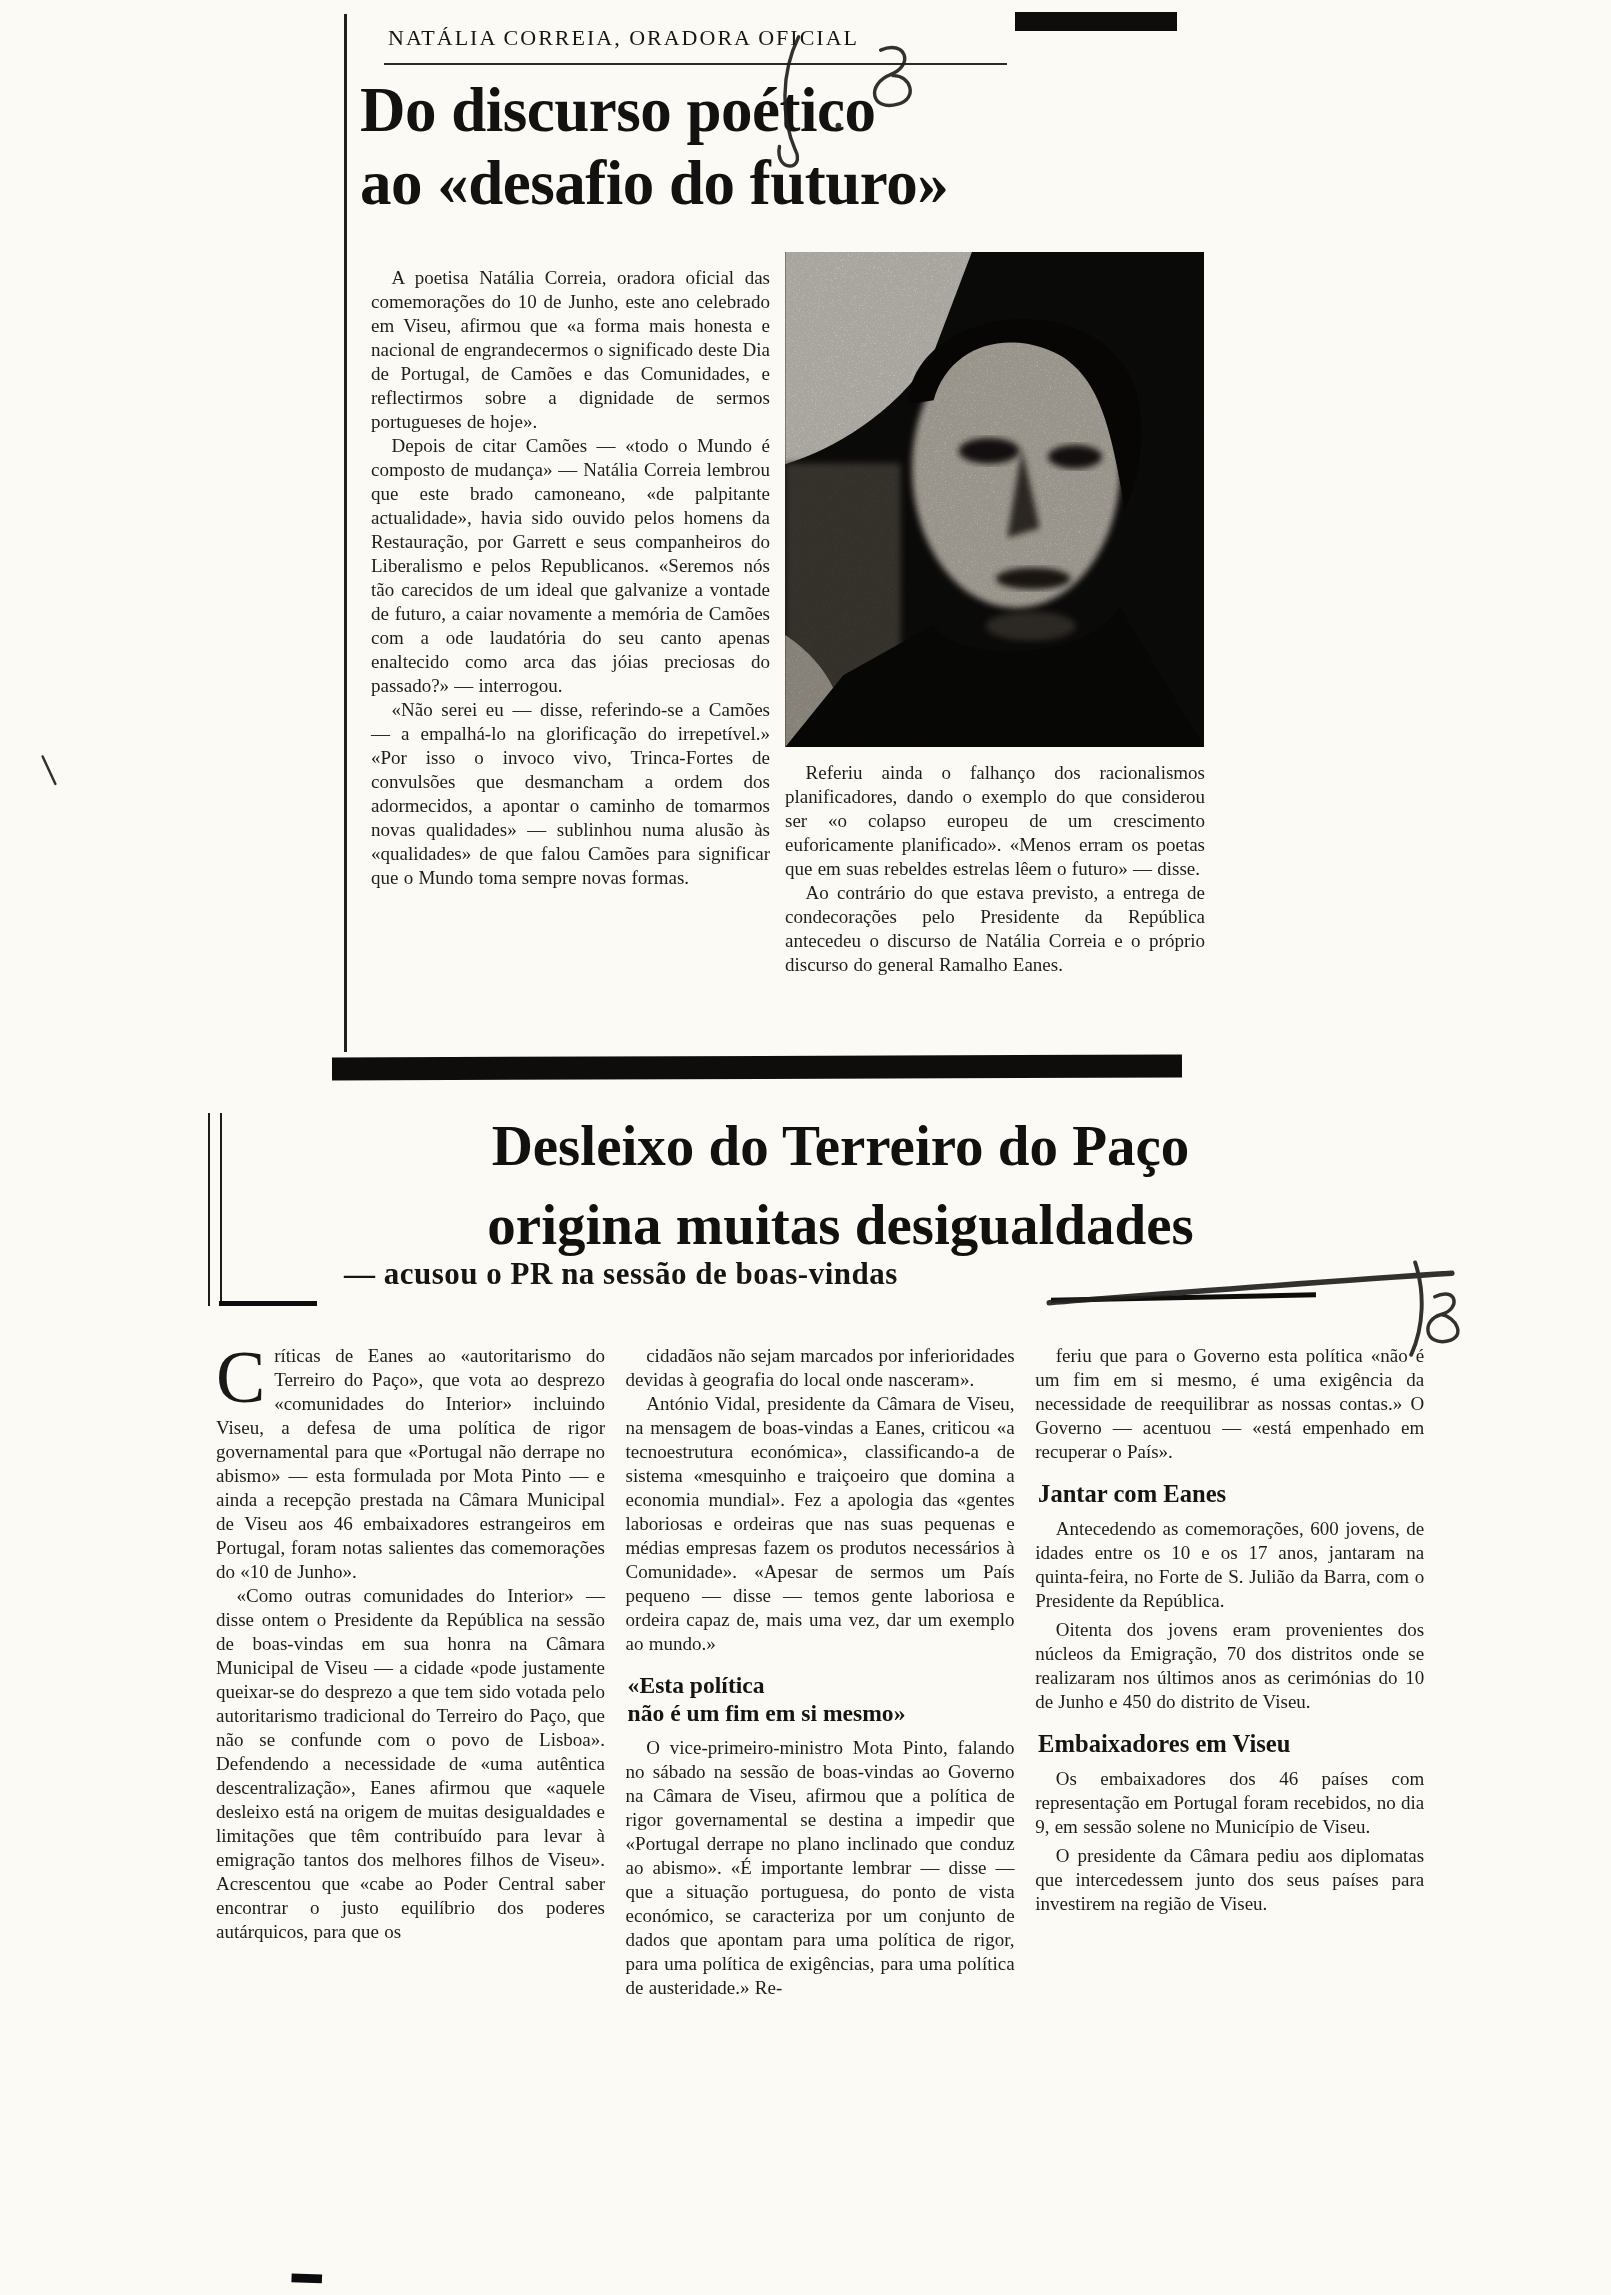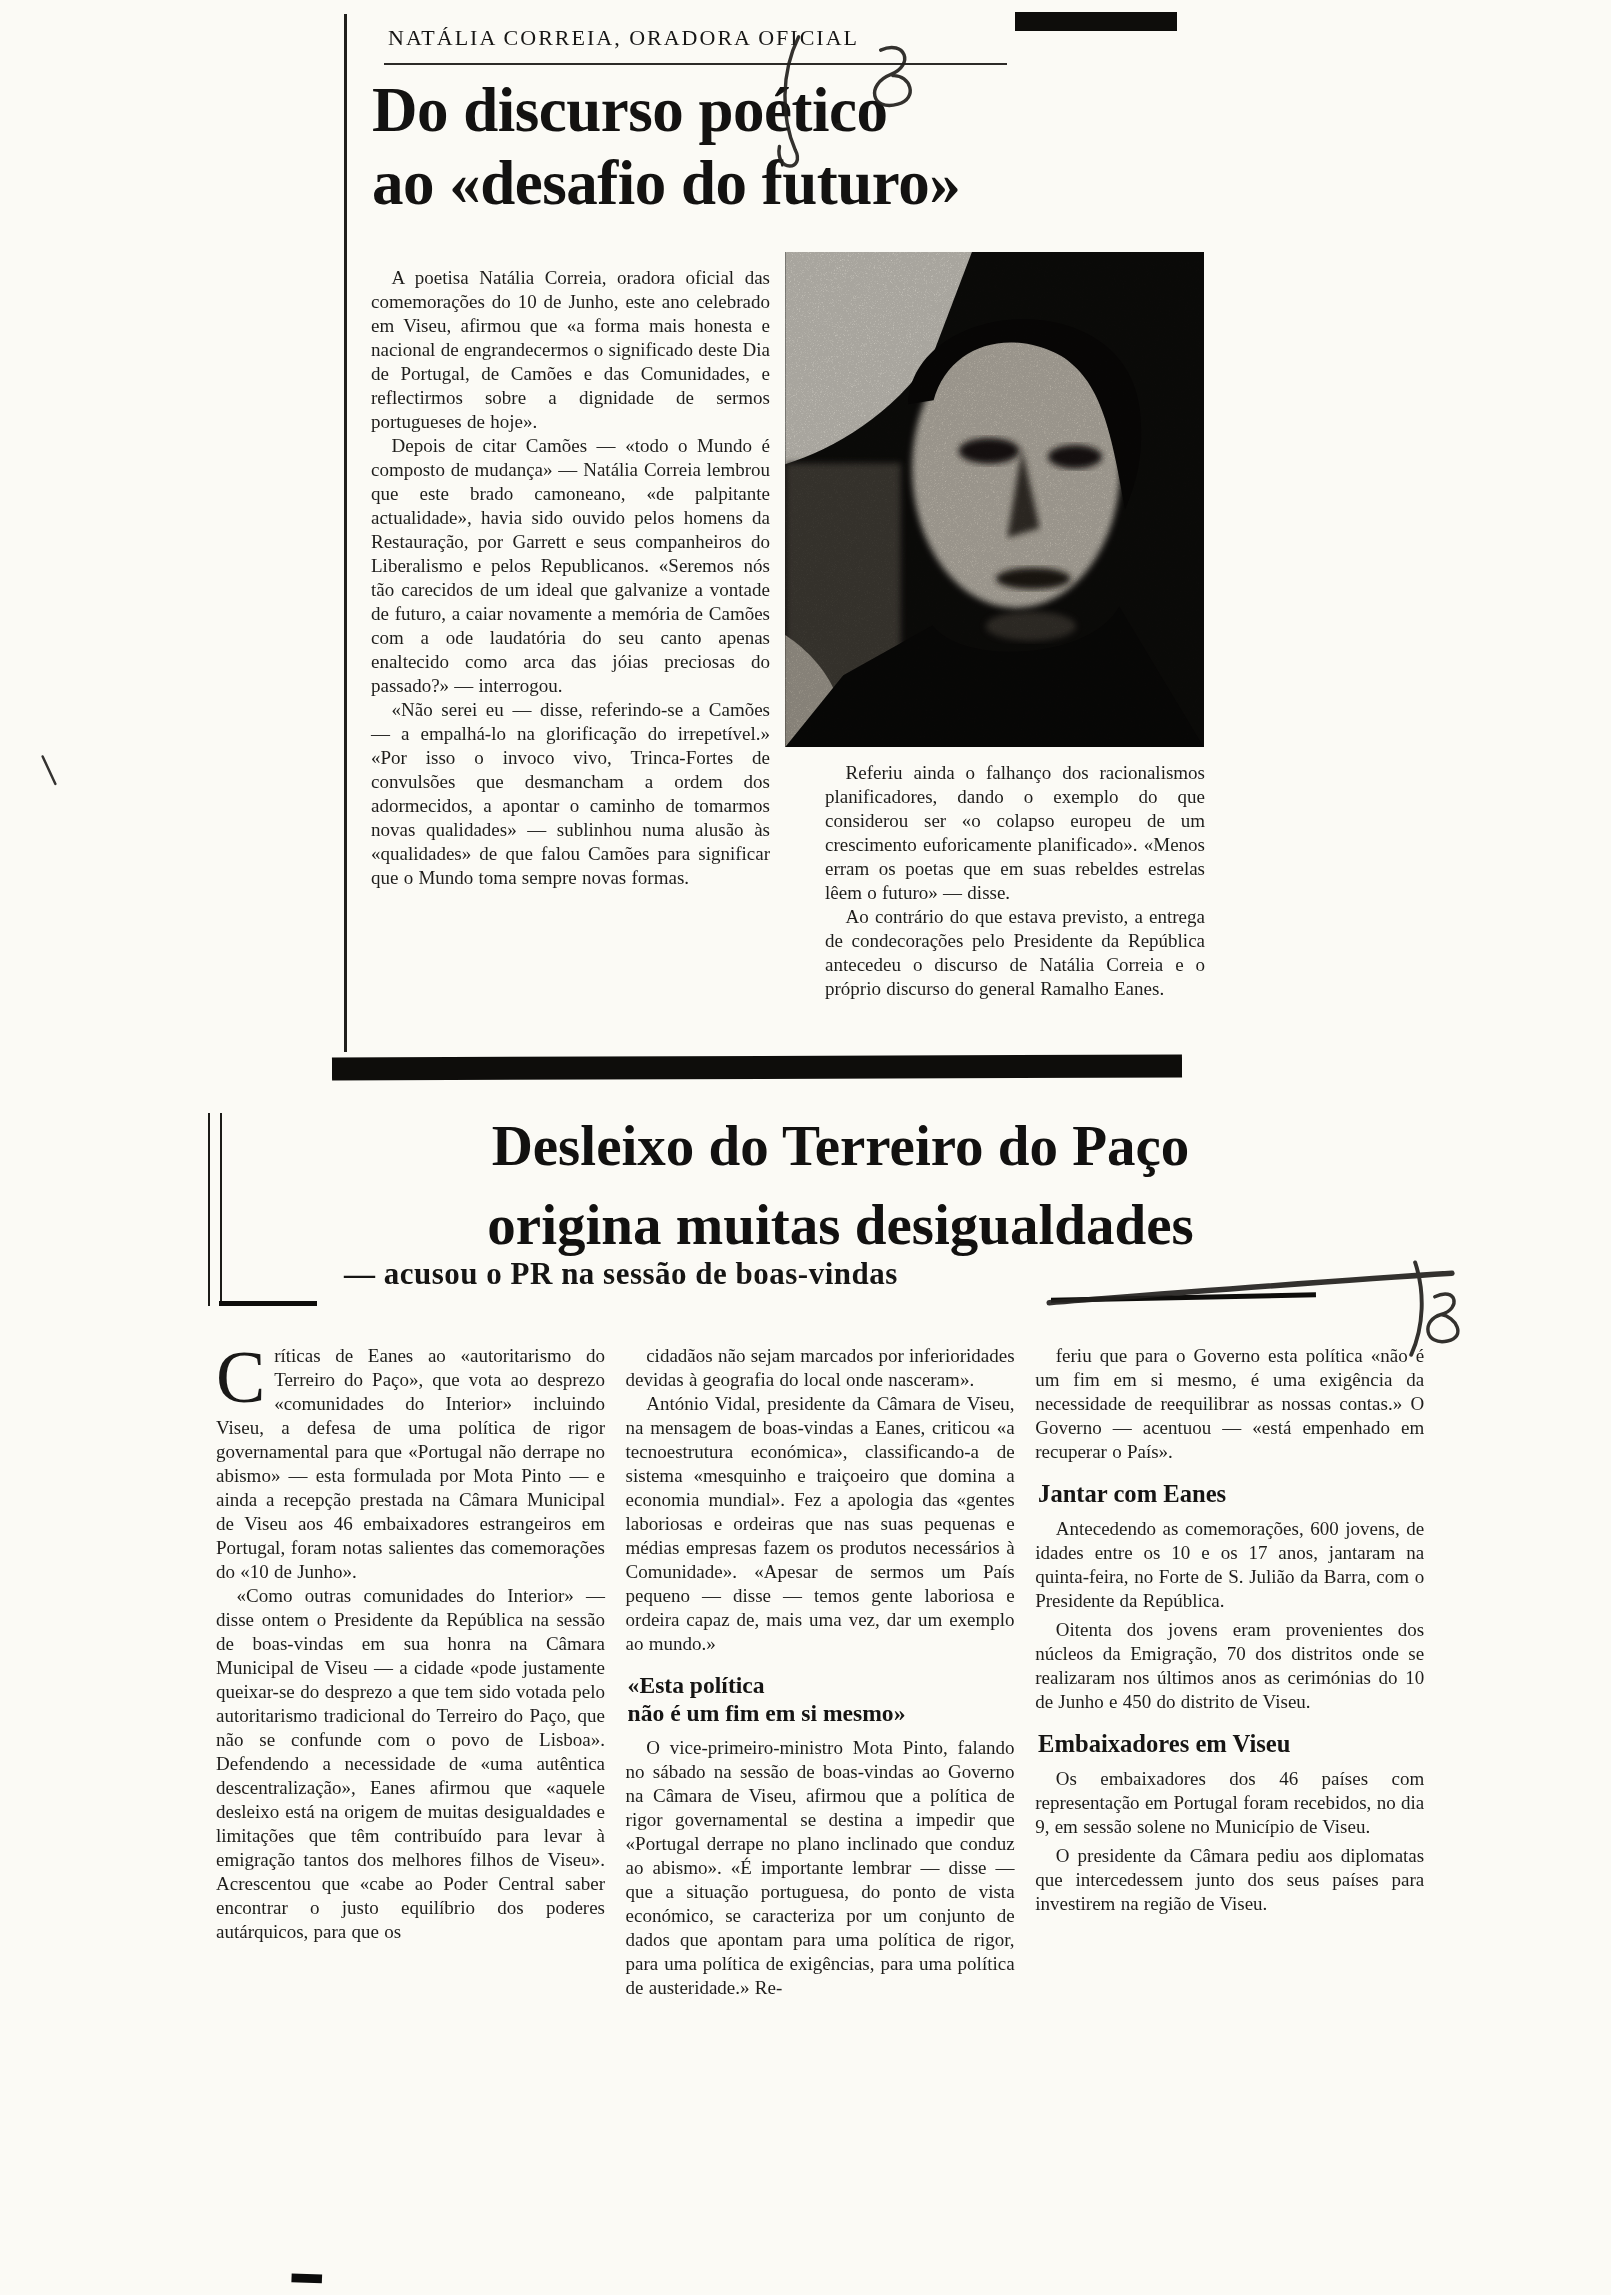--- a/index.html
+++ b/index.html
@@ -43,21 +43,21 @@
 </head>
 <body>
 
 <div class="abs rule-v" style="left:344px; top:13.8px; width:2.9px; height:1038px;"></div>
 
 <div class="abs bar" style="left:1015px; top:11.8px; width:162px; height:19.7px;"></div>
 
 <div class="abs kicker" style="left:388px; top:24.6px;">NATÁLIA CORREIA, ORADORA OFICIAL</div>
 <div class="abs kicker-underline" style="left:384px; top:63px; width:623px;"></div>
 
-<div class="abs h1-a1" style="left:372px; top:74px;">
+<div class="abs h1-a1" style="left:360px; top:74px;">
   <div>Do discurso poético</div>
   <div>ao «desafio do futuro»</div>
 </div>
 
 <div class="abs bodycol" style="left:371px; top:266px; width:399px;">
   <p>A poetisa Natália Correia, oradora oficial das comemorações do 10 de Junho, este ano celebrado em Viseu, afirmou que «a forma mais honesta e nacional de engrandecermos o significado deste Dia de Portugal, de Camões e das Comunidades, e reflectirmos sobre a dignidade de sermos portugueses de hoje».</p>
   <p>Depois de citar Camões — «todo o Mundo é composto de mudança» — Natália Correia lembrou que este brado camoneano, «de palpitante actualidade», havia sido ouvido pelos homens da Restauração, por Garrett e seus companheiros do Liberalismo e pelos Republicanos. «Seremos nós tão carecidos de um ideal que galvanize a vontade de futuro, a caiar novamente a memória de Camões com a ode laudatória do seu canto apenas enaltecido como arca das jóias preciosas do passado?» — interrogou.</p>
   <p>«Não serei eu — disse, referindo-se a Camões — a empalhá-lo na glorificação do irrepetível.» «Por isso o invoco vivo, Trinca-Fortes de convulsões que desmancham a ordem dos adormecidos, a apontar o caminho de tomarmos novas qualidades» — sublinhou numa alusão às «qualidades» de que falou Camões para significar que o Mundo toma sempre novas formas.</p>
 </div>
 
@@ -81,21 +81,21 @@
       <path d="M250 310 C258 95 690 60 722 320 C732 420 712 475 692 525 C662 352 640 262 562 212 C452 152 332 192 302 302 Z" fill="#0a0908"></path>
       <ellipse cx="415" cy="405" rx="62" ry="26" fill="#1c1814" filter="url(#b6)"></ellipse>
       <ellipse cx="590" cy="417" rx="55" ry="24" fill="#1c1814" filter="url(#b6)"></ellipse>
       <path d="M482 400 L518 562 L452 582 Z" fill="#3a352e" filter="url(#b6)"></path>
       <ellipse cx="505" cy="665" rx="76" ry="22" fill="#211c18" filter="url(#b6)"></ellipse>
       <ellipse cx="500" cy="762" rx="92" ry="30" fill="#6a6257" opacity="0.5" filter="url(#b6)"></ellipse>
       <path d="M300 760 C360 842 620 832 680 722 L852 1008 L0 1008 L118 862 Z" fill="#0b0a09"></path>
       <rect width="852" height="1008" filter="url(#grain)" opacity="0.28"></rect>
     </svg>
   </div>
-  <div class="bodycol" style="margin-top:13.8px;margin-left:40px;">
+  <div class="bodycol" style="margin-top:13.8px;">
     <p>Referiu ainda o falhanço dos racionalismos planificadores, dando o exemplo do que considerou ser «o colapso europeu de um crescimento euforicamente planificado». «Menos erram os poetas que em suas rebeldes estrelas lêem o futuro» — disse.</p>
     <p>Ao contrário do que estava previsto, a entrega de condecorações pelo Presidente da República antecedeu o discurso de Natália Correia e o próprio discurso do general Ramalho Eanes.</p>
   </div>
 </div>
 
 <div class="abs bar" style="left:332px; top:1056px; width:850px; height:22.6px; transform:rotate(-0.2deg);"></div>
 
 <div class="abs" style="left:208px; top:1113px; width:9.8px; height:193px; border-left:2.9px solid #1c1b18; border-right:2.5px solid #1c1b18;"></div>
 
 <div class="abs h1-a2" style="left:231px; top:1106px; width:1219px;">

